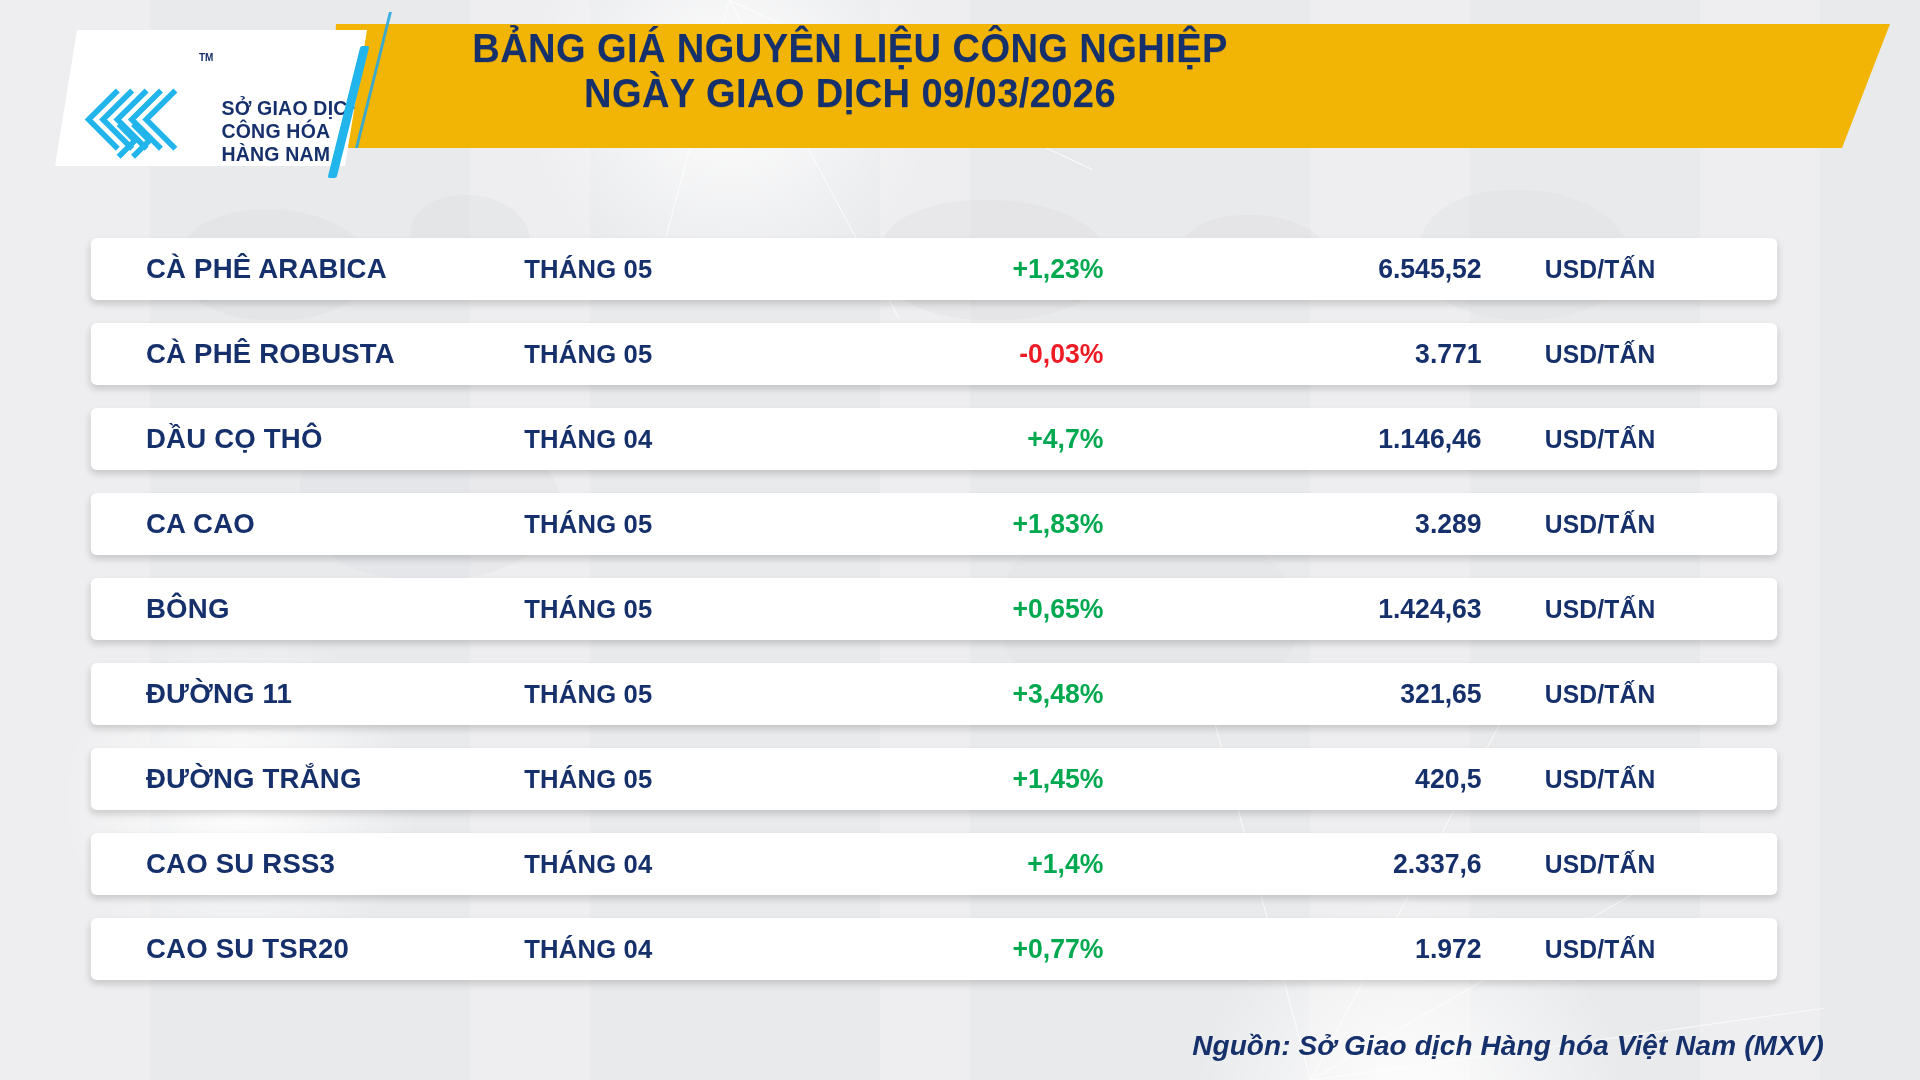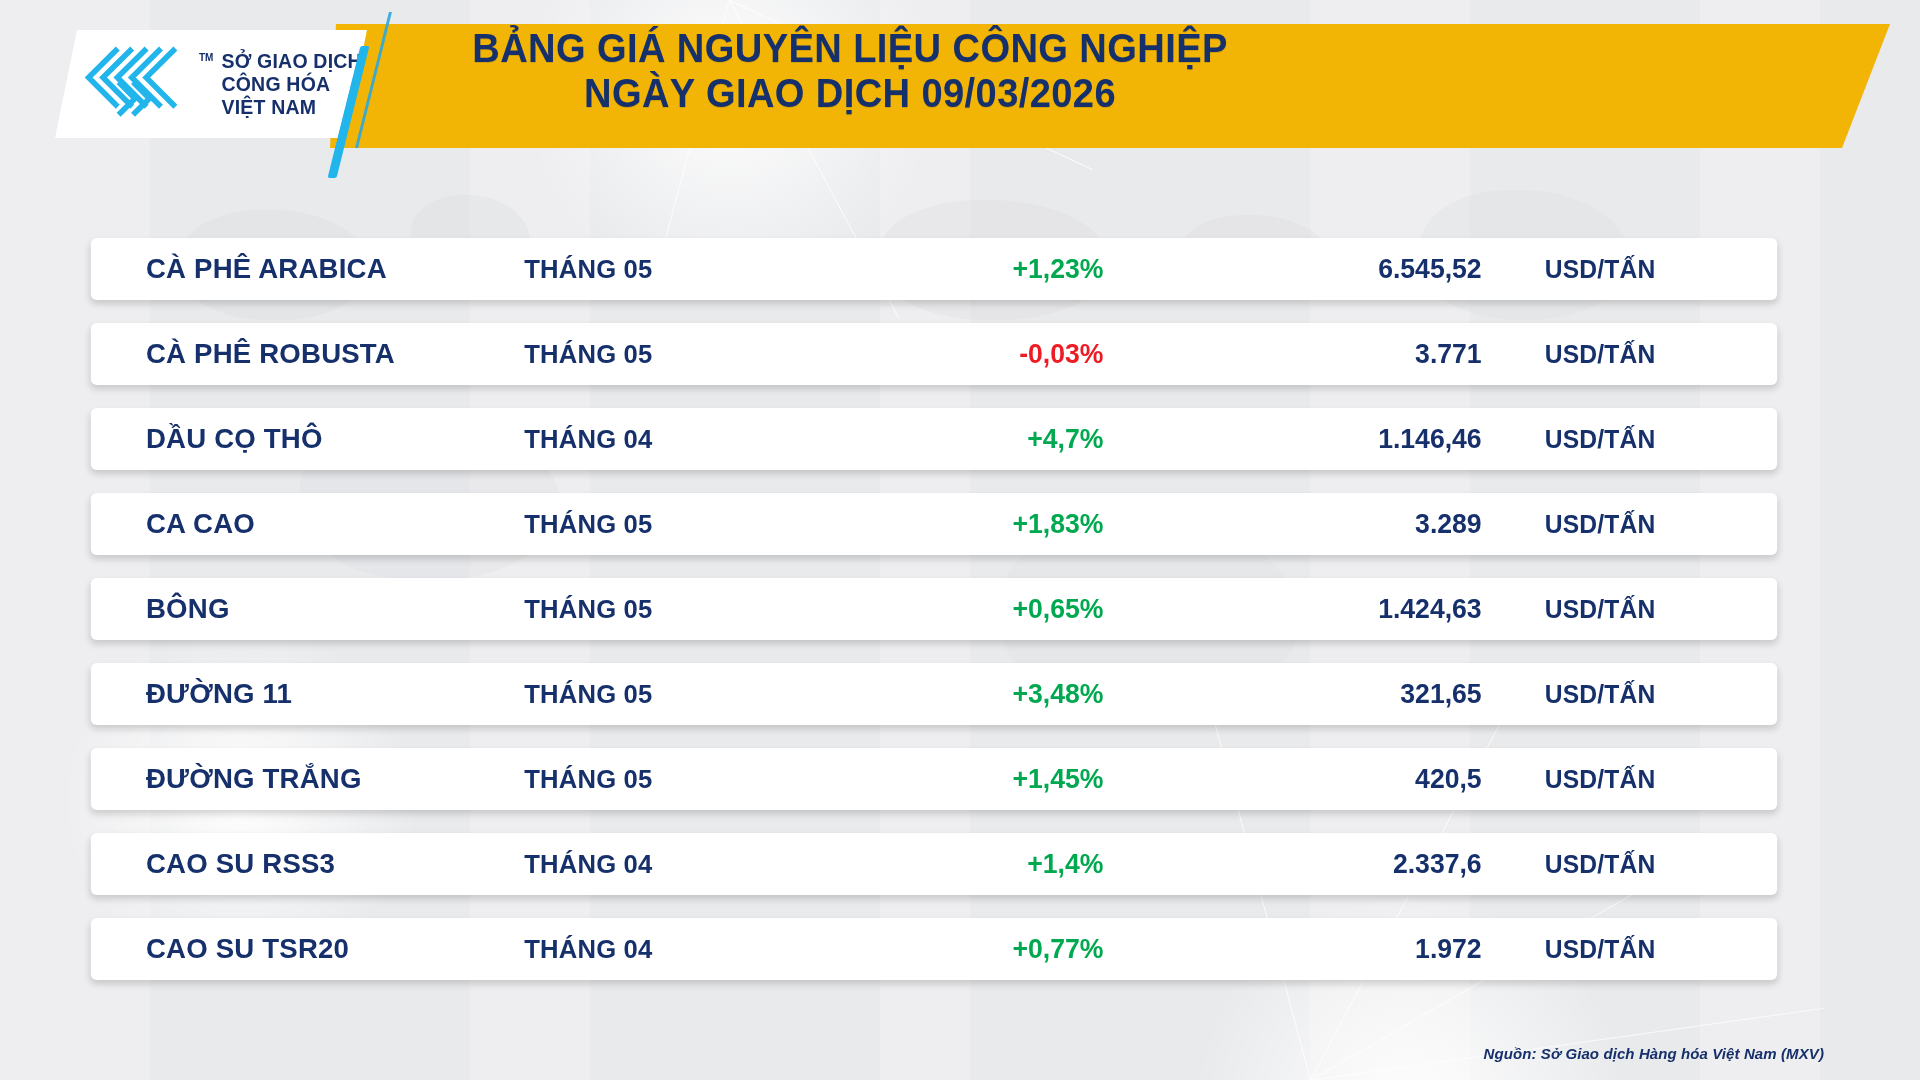--- a/index.html
+++ b/index.html
@@ -40,25 +40,25 @@
   .banner-title {
     position:absolute; left:300px; top:26px; width:1100px;
     text-align:center; color:#16306b;
     font-weight:bold; font-size:41px; line-height:45px;
     letter-spacing:.4px;
     transform:scaleX(.93); transform-origin:center;
     text-shadow:0 1px 0 rgba(0,0,0,.12);
   }
 
   .logo-card {
-    position:absolute; left:55px; top:30px; width:312px; height:108px;
+    position:absolute; left:55px; top:30px; width:312px; height:136px;
     background:#ffffff;
     clip-path:polygon(22px 0, 100% 0, calc(100% - 22px) 100%, 0 100%);
     box-shadow:3px 4px 9px rgba(0,0,0,.22);
-    display:flex; align-items:center; gap:8px; padding-left:24px;
+    display:flex; align-items:flex-end; gap:8px; padding-left:24px;
   }
   .logo-mark { width:112px; height:80px; flex:none; }
   .logo-tm {
     font-size:10px; color:#16306b; font-weight:bold;
     align-self:flex-start; margin-top:22px;
   }
   .logo-text {
     color:#16306b; font-weight:bold; font-size:19.5px;
     line-height:23px; letter-spacing:.2px; white-space:nowrap;
   }
@@ -95,21 +95,21 @@
   .c-price  { width:370px; text-align:right; padding-right:38px; font-size:27px; }
   .c-unit   { flex:1; font-size:25px; padding-left:26px; letter-spacing:.2px; }
 
   .up   { color:#00a94f; }
   .down { color:#ed1c24; }
 
   
   #source-note {
     position:absolute; right:96px; bottom:18px;
     color:#16306b; font-weight:bold; font-style:italic;
-    font-size:15px; letter-spacing:.1px;
+    font-size:28px; letter-spacing:.1px;
   }
 </style>
 </head>
 <body>
 
 <div id="bg-layer">
   <div class="bg-band" style="left:0;width:150px;"></div>
   <div class="bg-band" style="left:470px;width:120px;"></div>
   <div class="bg-band" style="left:880px;width:90px;"></div>
   <div class="bg-band" style="left:1310px;width:160px;"></div>
@@ -158,21 +158,21 @@
         <g fill="none" stroke="#22b5ec" stroke-width="7" stroke-linecap="square">
           <path d="M52 50 L70 68 L52 86"></path>
           <path d="M70 50 L88 68 L70 86"></path>
         </g>
       </svg>
     </span>
     <span class="logo-tm">TM</span>
     <span class="logo-text">
       <span>SỞ GIAO DỊCH</span><br>
       <span>CÔNG HÓA</span><br>
-      <span>VIỆT NAM</span>
+      <span>HÀNG NAM</span>
     </span>
   </div>
 
   <div class="accent accent-thin"></div>
   <div class="accent accent-thick"></div>
 </div>
 
 <div id="price-table">
 
 <div class="price-row">

